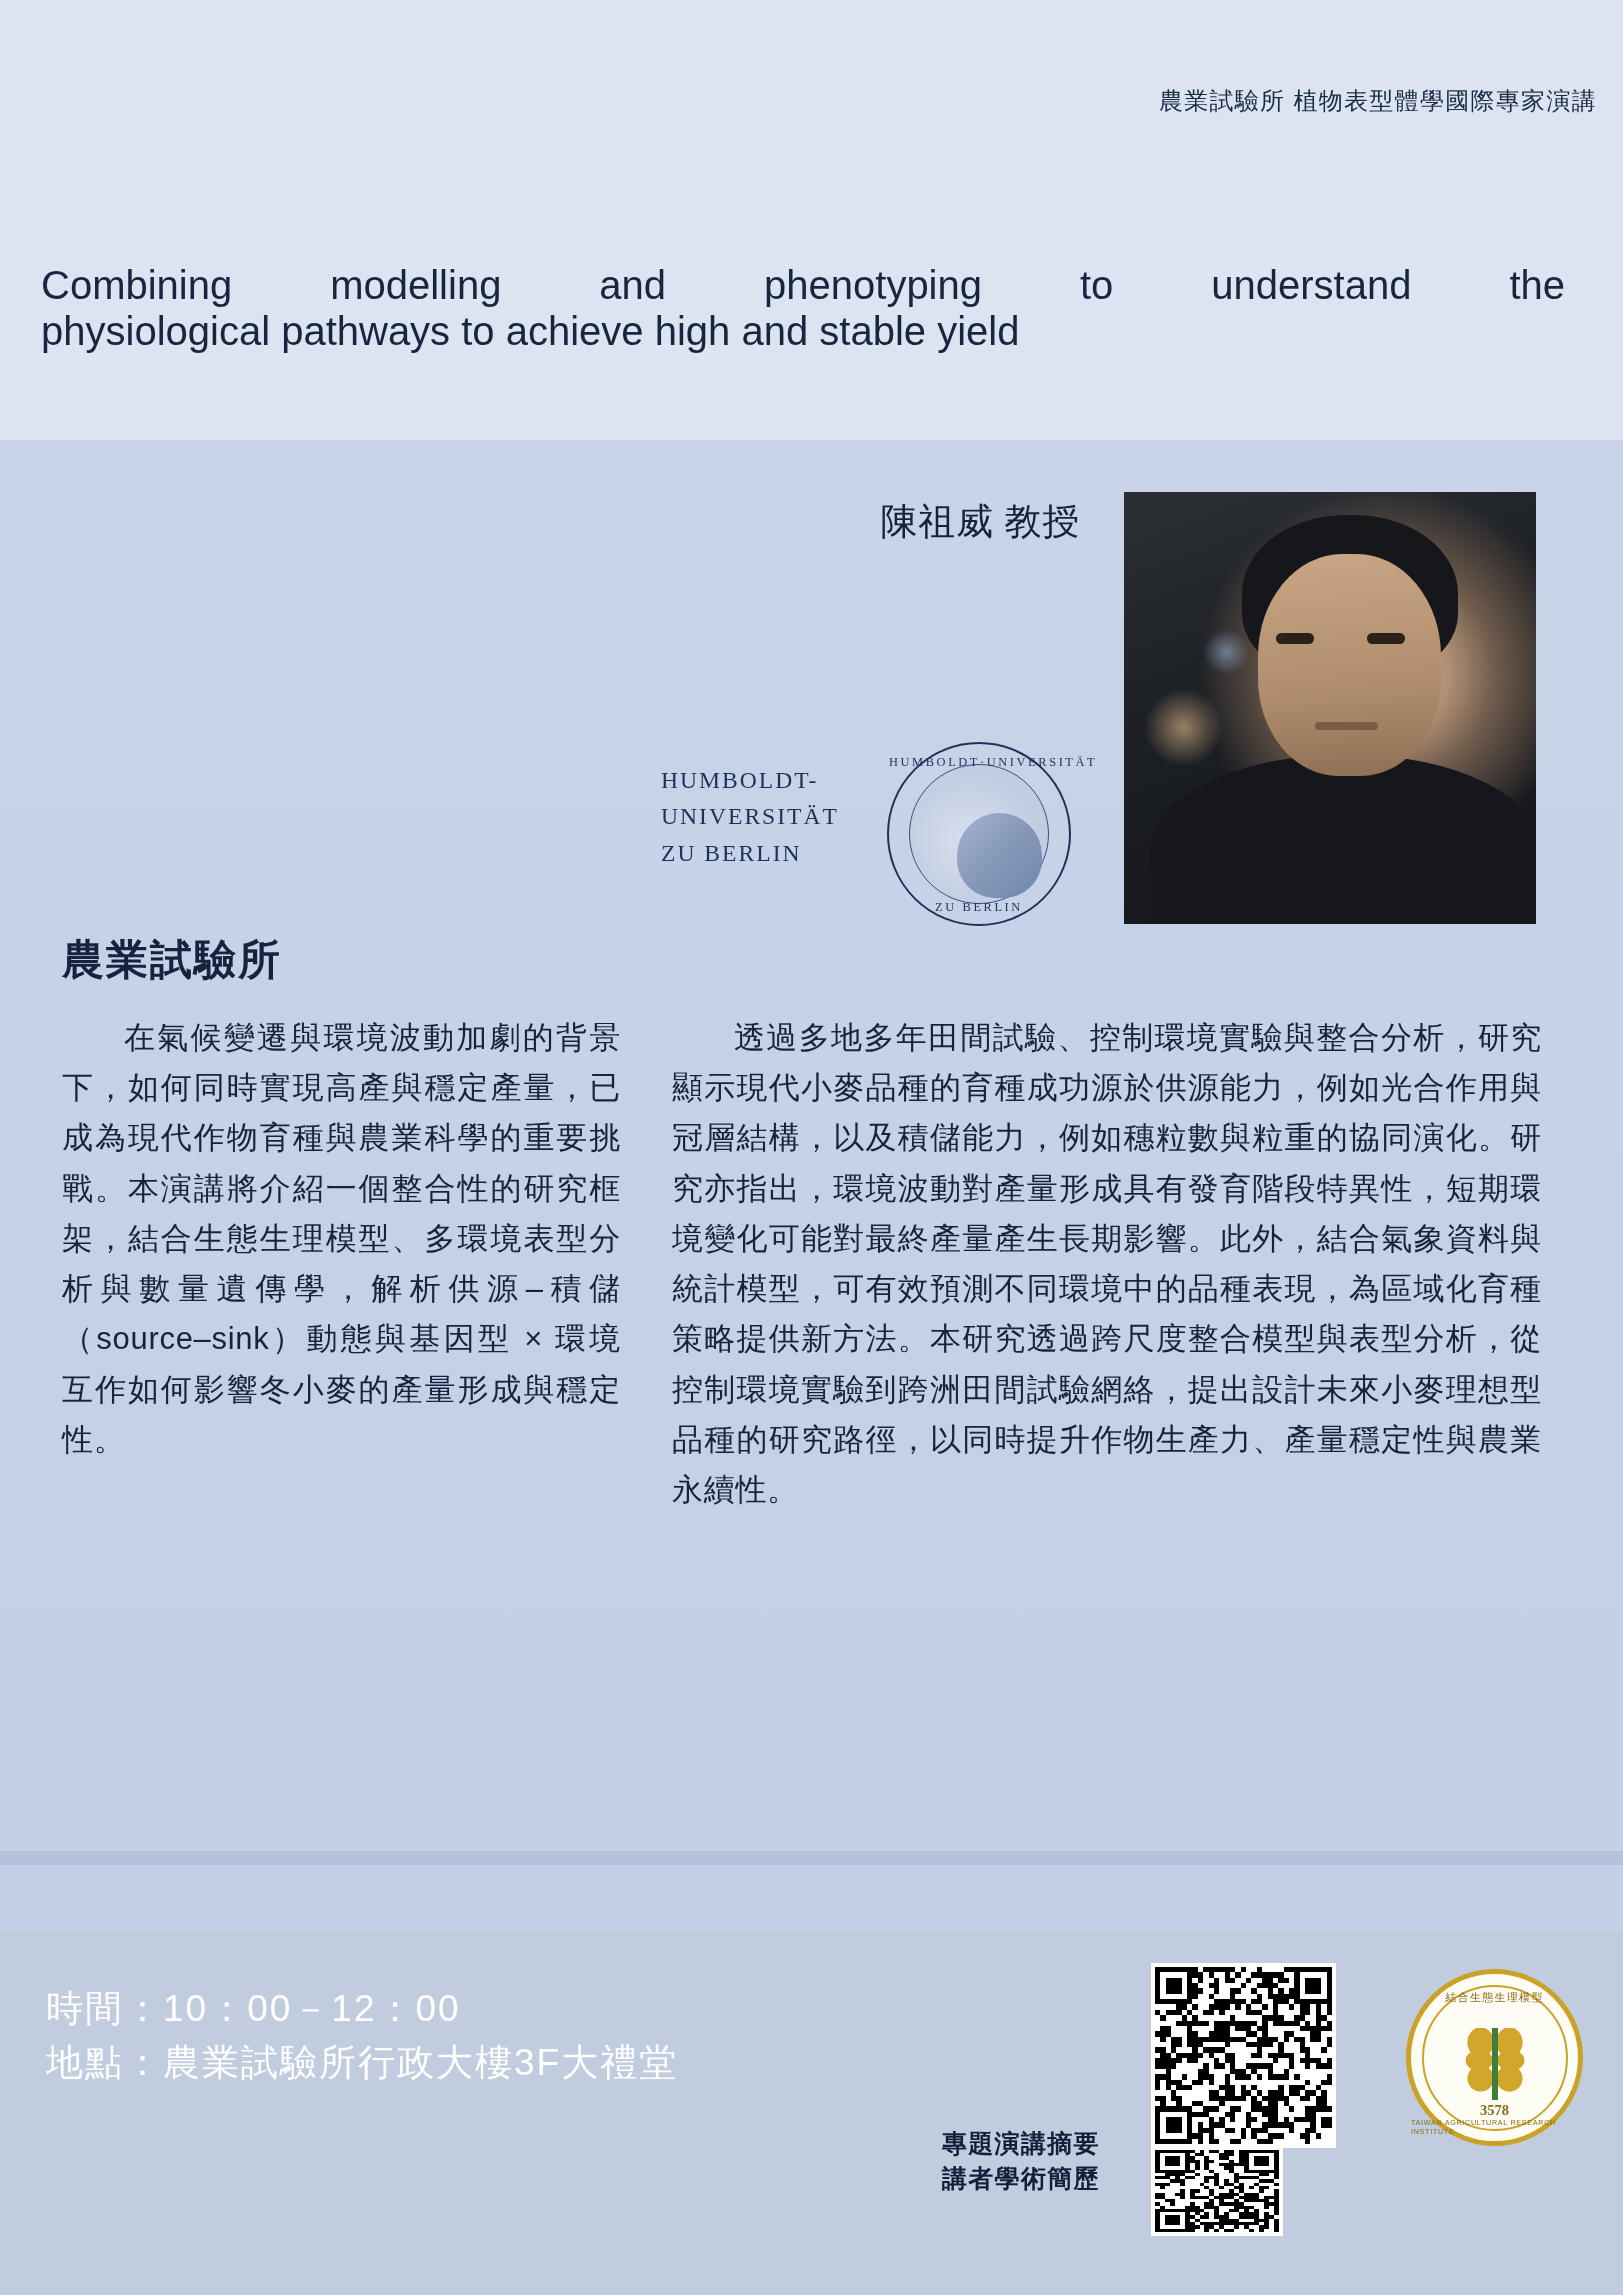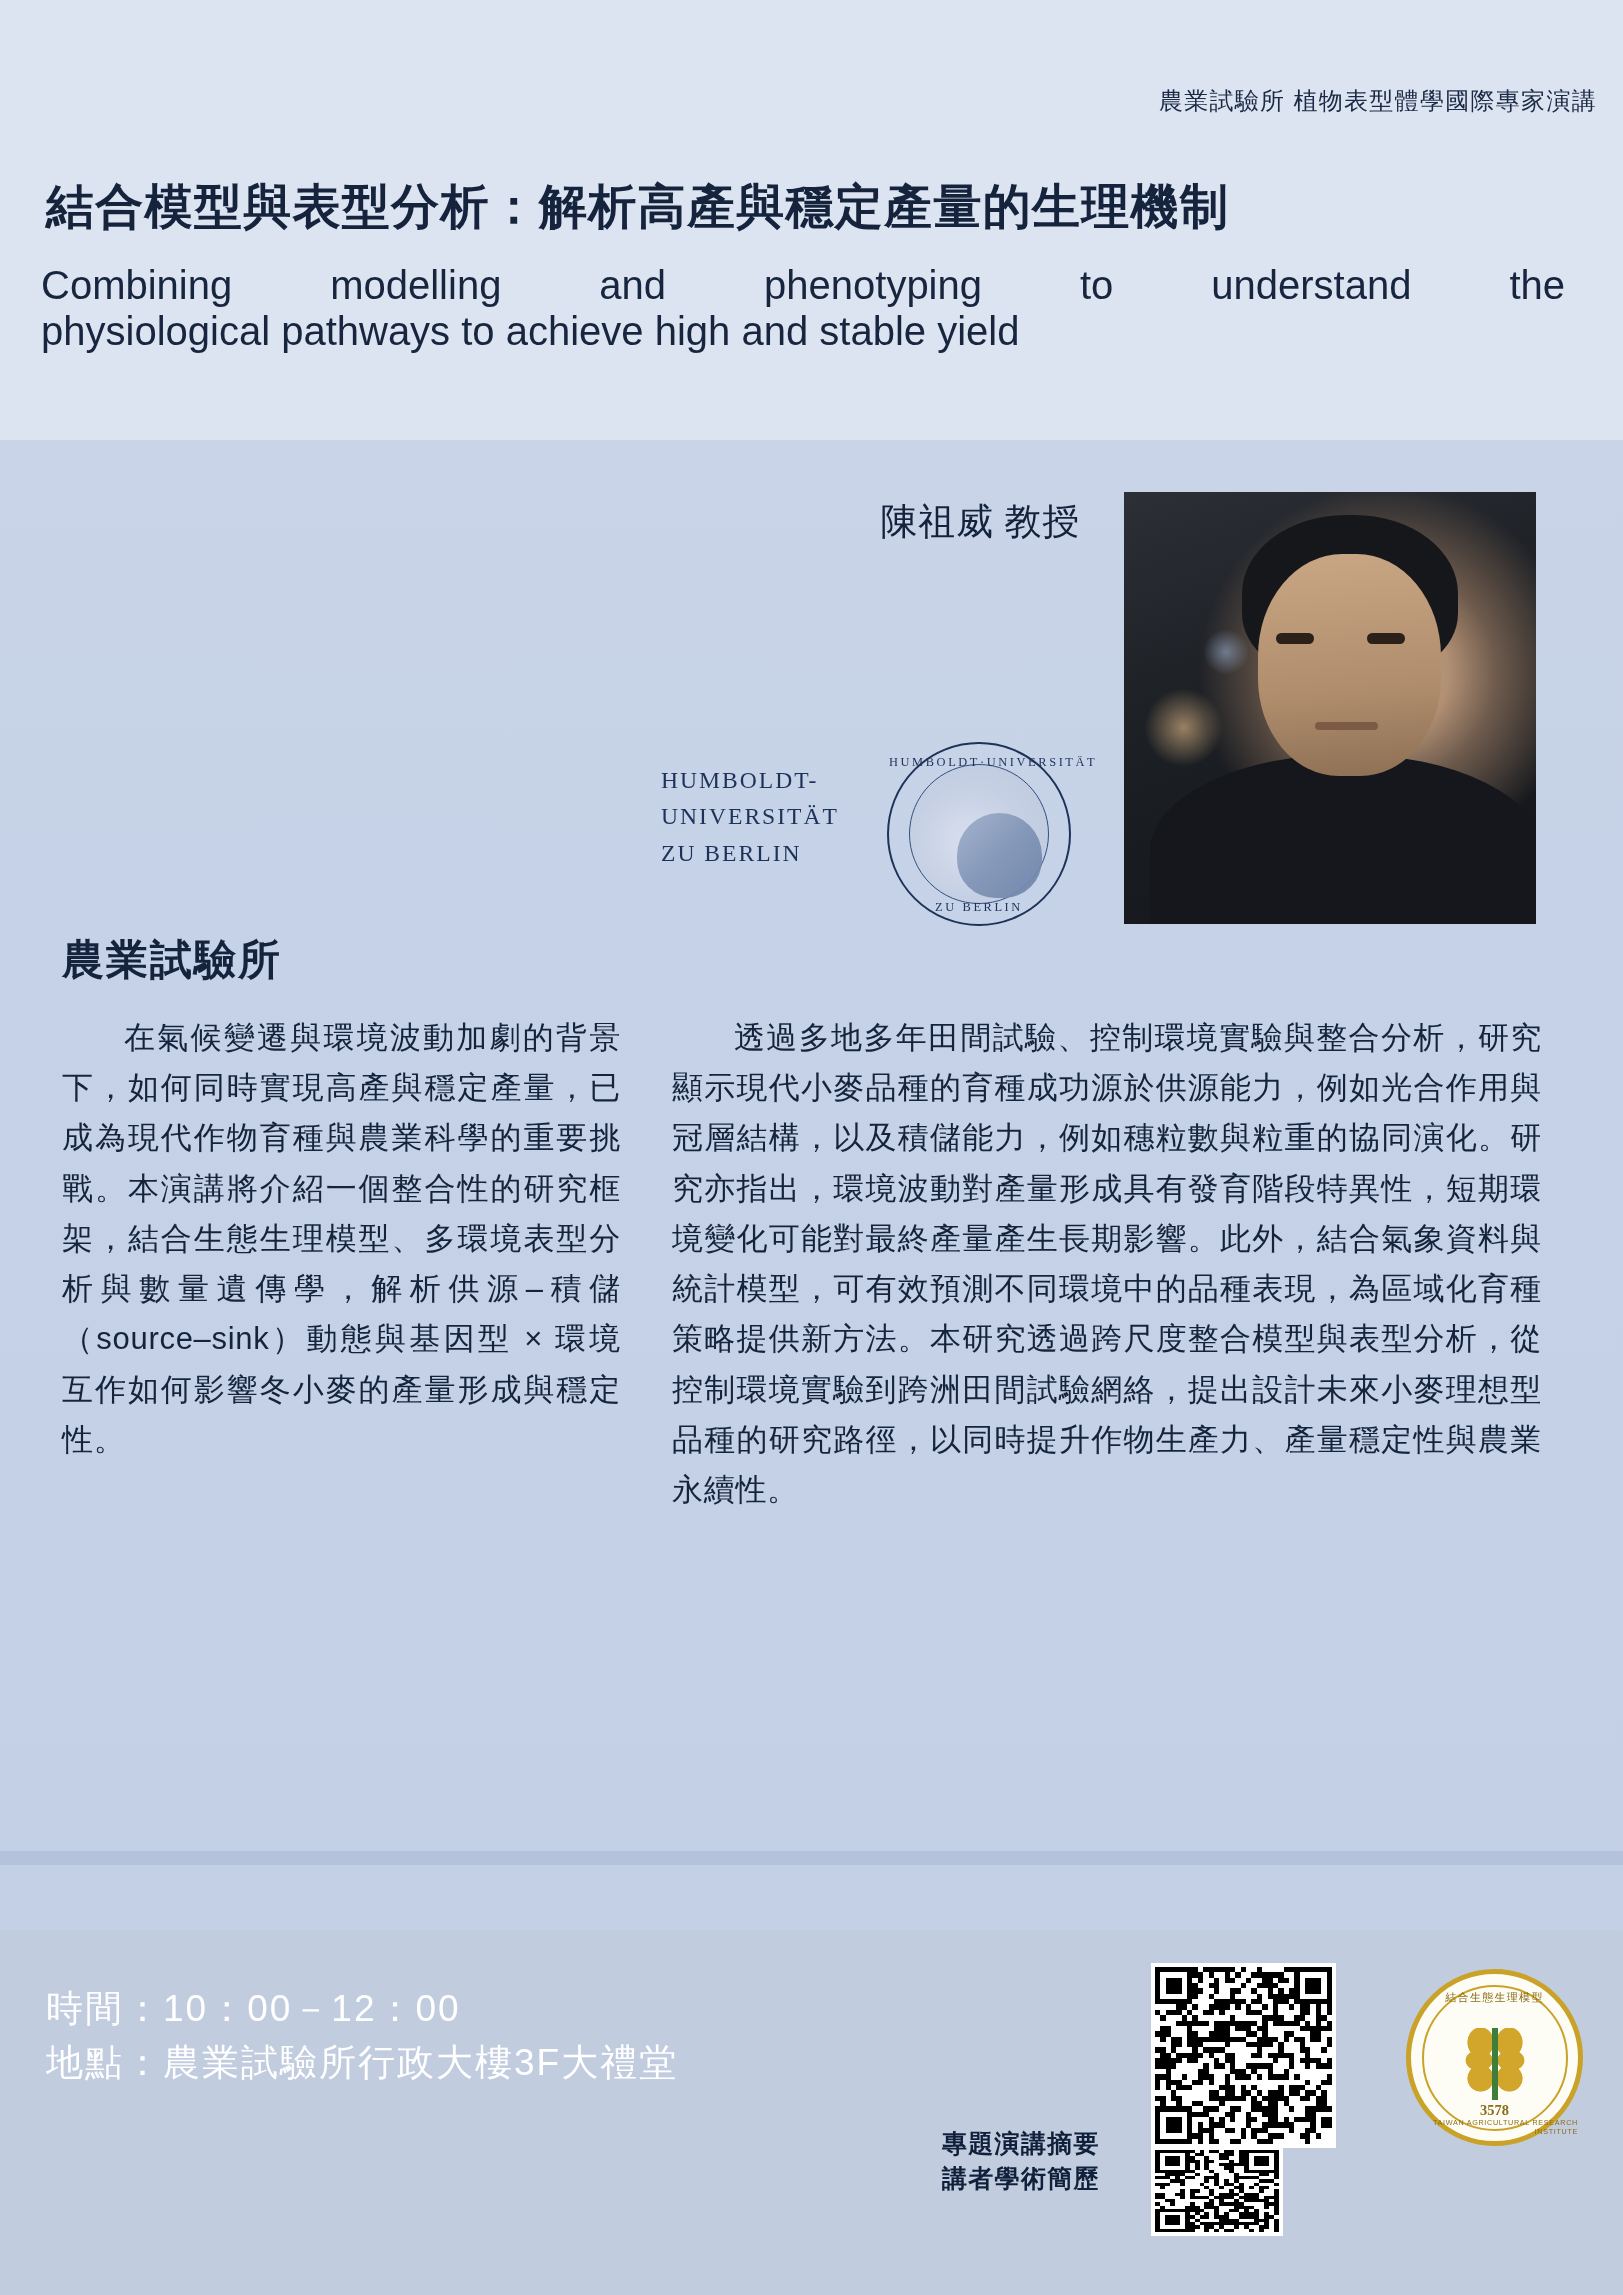--- a/index.html
+++ b/index.html
@@ -381,34 +381,33 @@
     text-align: center;
     font-size: 11px;
     color: #8a6c14;
     letter-spacing: 1.3px;
   }
   .tari-seal .arc-bottom {
     position: absolute;
     left: 0;
     bottom: 5.2px;
     width: 100%;
-    text-align: right;
+    text-align: left;
     font-size: 7.2px;
     color: #8a6c14;
     letter-spacing: 0.7px;
   }
 </style>
 </head>
 <body>
 
 <div class="poster">
 
   <div class="header-band">
     <div class="kicker">農業試驗所 植物表型體學國際專家演講</div>
-    <div class="title-zh">結合模型與表型分析：解析高產與穩定產量的生理機制</div>
     <div class="title-en">
       <span class="l1">Combining modelling and phenotyping to understand the</span>
       <span class="l2">physiological pathways to achieve high and stable yield</span>
     </div>
   </div>
 
   <div class="speaker-block">
     <div class="speaker-line">陳祖威 教授</div>
   </div>
 

